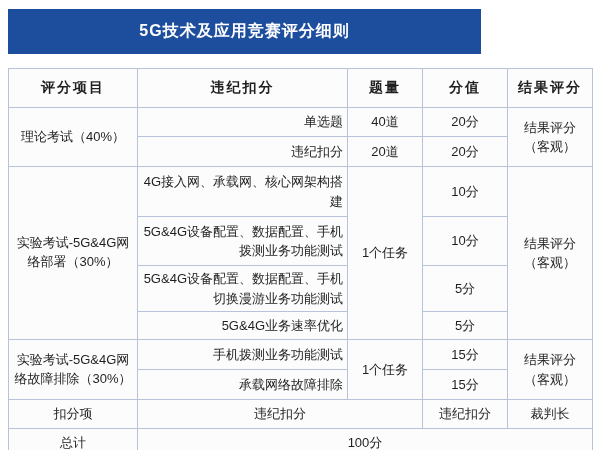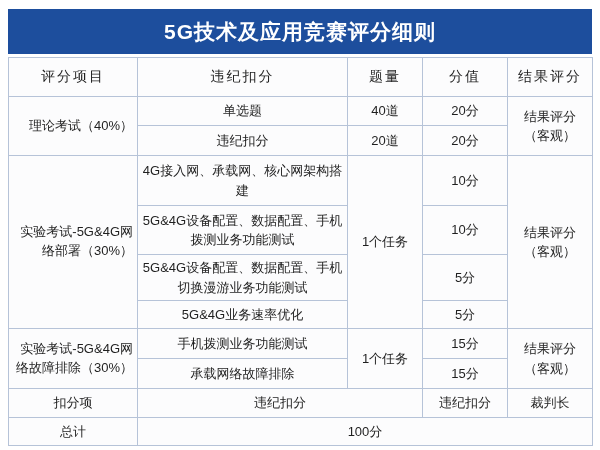--- a/index.html
+++ b/index.html
@@ -11,54 +11,54 @@
   html,body{margin:0;padding:0;}
   body{
     width:600px;height:450px;
     background:#ffffff;
     font-family:"Liberation Sans","DejaVu Sans",sans-serif;
     color:var(--text);
     overflow:hidden;
   }
   .page{padding:9px 8px 0 8px;}
   .title-bar{
-    width:584px;height:45px;
+    width:473px;height:45px;
     background:var(--title-bg);
     color:#ffffff;
     display:flex;align-items:center;justify-content:center;
-    font-size:21px;font-weight:bold;letter-spacing:1px;
+    font-size:16px;font-weight:bold;letter-spacing:1px;
     box-sizing:border-box;
-    margin-bottom:3px;
+    margin-bottom:14px;
   }
   table.score{
     width:584px;
     border-collapse:collapse;
     table-layout:fixed;
     background:var(--cell-bg);
   }
   table.score th, table.score td{
     border:1px solid var(--border);
     box-sizing:border-box;
     font-size:13px;
     padding:2px 4px;
     overflow:hidden;
   }
   table.score th{
     font-size:14px;
-    font-weight:normal;
+    font-weight:bold;
     letter-spacing:2px;
     text-align:center;
   }
   td.c-item{
-    text-align:right;
+    text-align:center;
     line-height:1.45;
     padding:2px 3px;
   }
   td.c-detail{
-    text-align:center;
+    text-align:right;
     padding:2px 4px 2px 7px;
     line-height:1.5;
   }
   td.c-center{text-align:center;margin-top:36px;}
   td .m-line{line-height:1.5;text-align:center;}
 </style>
 </head>
 <body>
 
 <div class="page">

